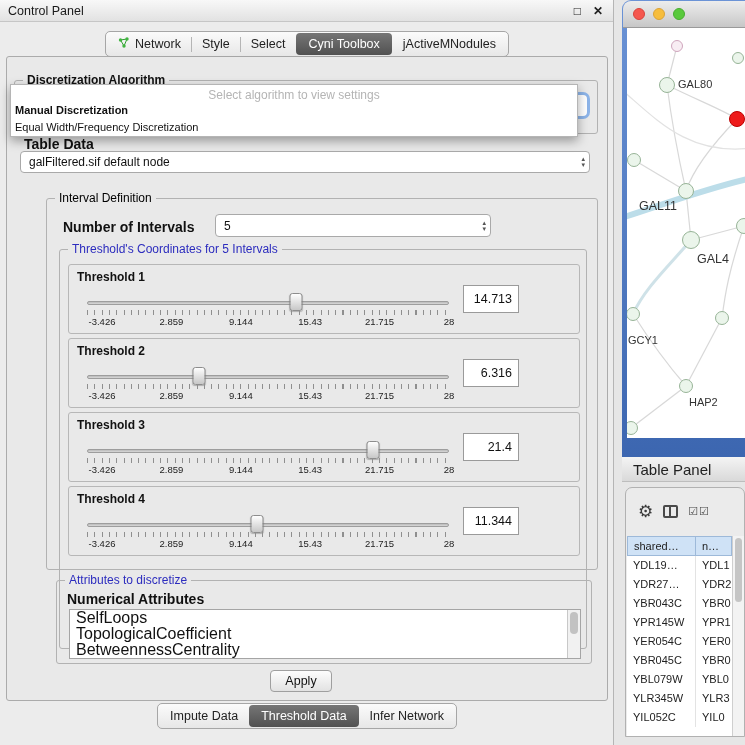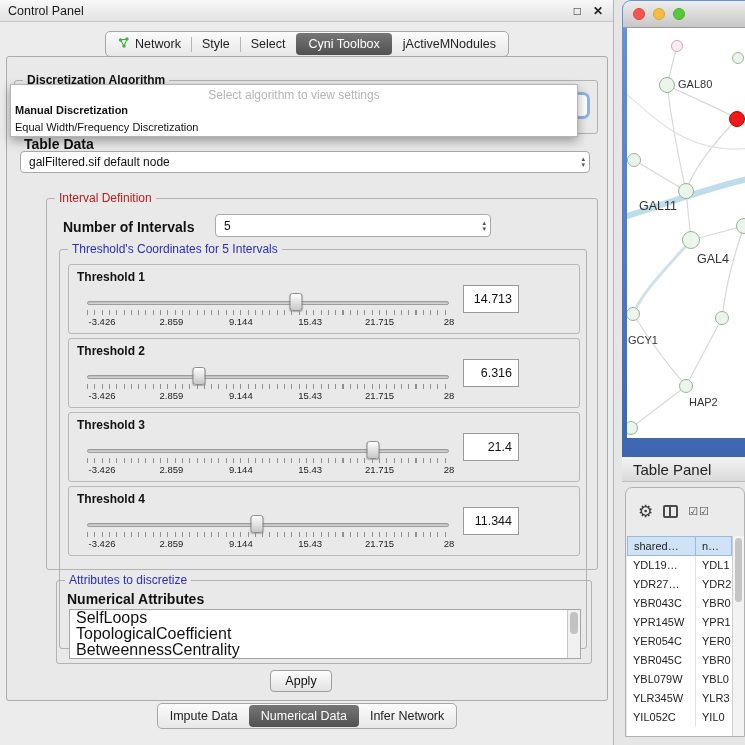--- a/index.html
+++ b/index.html
@@ -18,21 +18,21 @@
   .tabstrip { display:inline-flex; align-items:center; height:26px; background:linear-gradient(#fbfbfb,#e7e7e7); border:1px solid #a6a6a6; border-radius:5px; padding:0 2px; }
   .tab { font-size:12.5px; color:#222; padding:4px 10px; display:flex; align-items:center; gap:5px; white-space:nowrap; }
   .tab.selected { background:linear-gradient(#767676,#515151); color:#fff; border-radius:4px; margin:0 1px; padding:4px 12px; }
   .tabsep { width:1px; height:15px; background:#b5b5b5; }
 
   .main { position:absolute; left:6px; top:56px; width:602px; height:645px; background:#e9e9e9; border:1px solid #ababab; border-radius:3px; }
 
   .group { position:absolute; border:1px solid #b2b2b2; border-radius:3px; }
   .gtitle { position:absolute; top:-8px; left:8px; background:#e9e9e9; padding:0 4px; font-size:12px; white-space:nowrap; }
   .gtitle.black { color:#111; font-weight:bold; }
-  .gtitle.green { color:#b91c1c;text-align:right; }
+  .gtitle.green { color:#000000;text-align:right; }
   .gtitle.blue  { color:#2c2cbe; }
 
   
   .algo-combo { position:absolute; left:20px; top:92px; width:570px; height:27px; background:#fff; border:3px solid #8db4e8; border-radius:7px; z-index:4; }
 
   
   .popup { position:absolute; left:10px; top:84px; width:568px; height:53px; background:#fff; border:1px solid #b5b5b5; box-shadow:0 4px 10px rgba(0,0,0,.35); z-index:6; }
   .popup-head { text-align:center; color:#b4b4b4; font-size:12px; padding-top:3px; }
   .popup-item { font-size:11px; color:#111; padding:1px 4px; line-height:15px; }
   .popup-item.bold { font-weight:bold; }
@@ -266,21 +266,21 @@
     </div>
 
     <div class="btn">Apply</div>
 
     <div class="bottom-tabbar">
       <div class="tabstrip">
         <div class="tab">
             <span>Impute Data</span>
           </div>
         <div class="tab selected">
-            <span>Numerical Data</span>
+            <span>Threshold Data</span>
           </div>
         <div class="tab">
             <span>Infer Network</span>
           </div>
       </div>
     </div>
   </div>
 
   <div class="netwin">
     <div class="net-titlebar">

